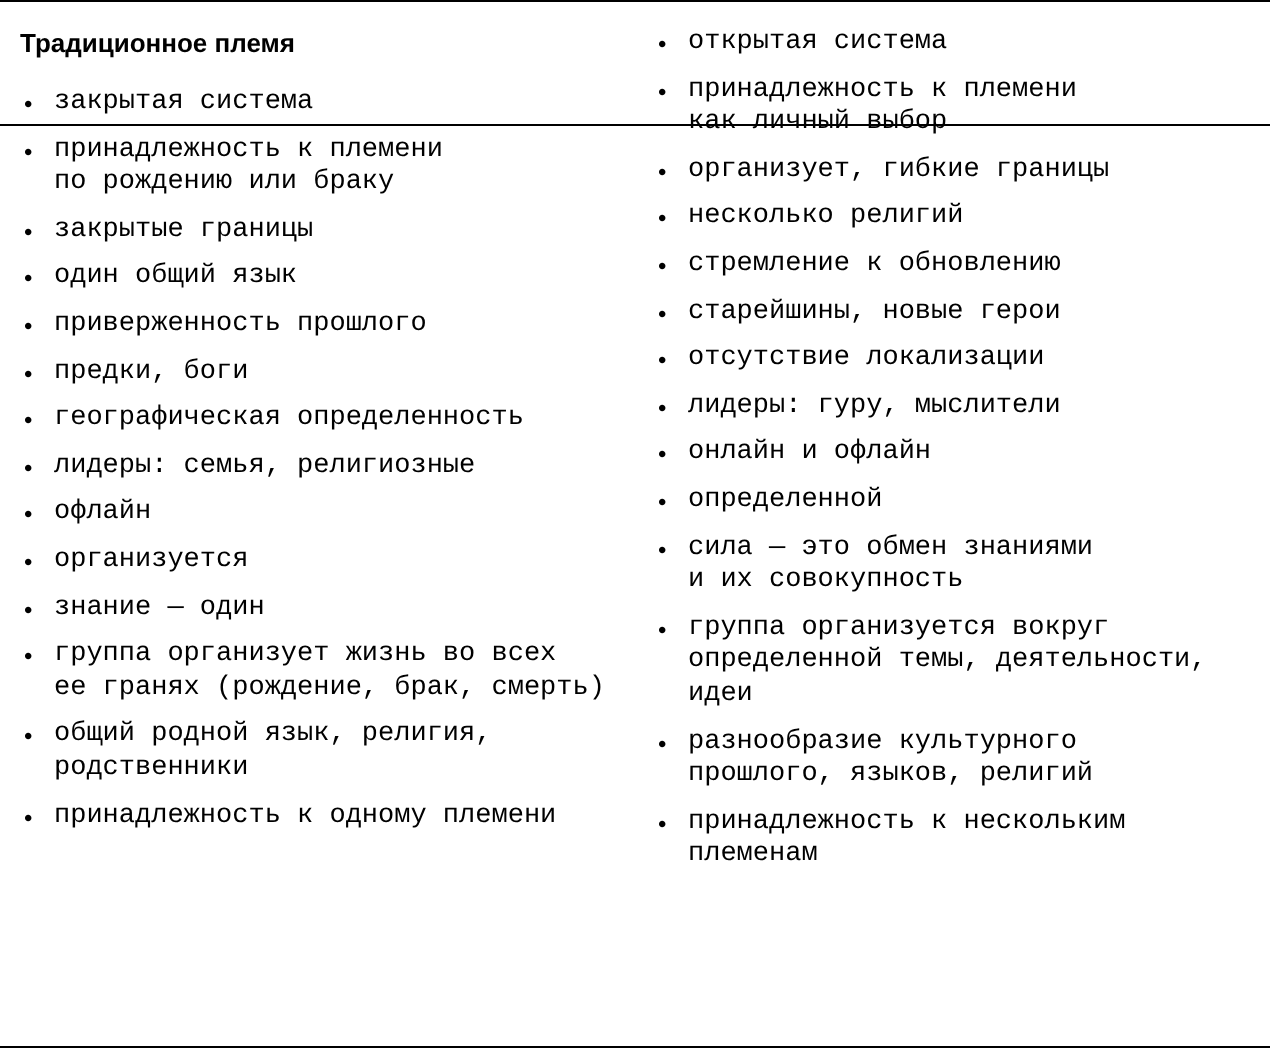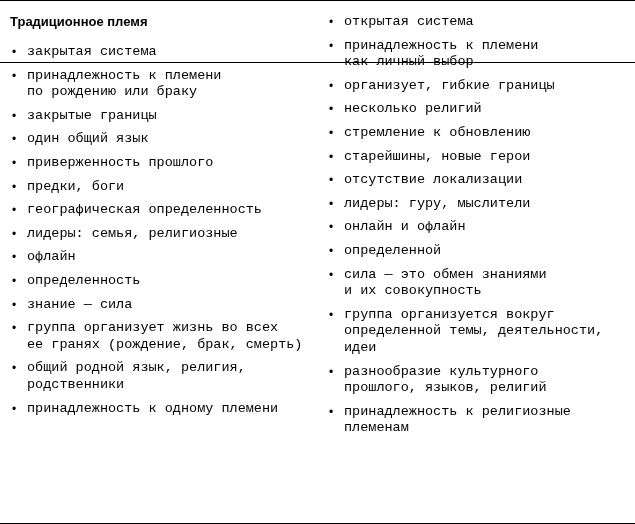--- a/index.html
+++ b/index.html
@@ -129,25 +129,25 @@
         <li>
             <span class="bullet">•</span>
             <span class="txt">лидеры: семья, религиозные</span>
           </li>
         <li>
             <span class="bullet">•</span>
             <span class="txt">офлайн</span>
           </li>
         <li>
             <span class="bullet">•</span>
-            <span class="txt">определенность</span>
-          </li>
-        <li>
-            <span class="bullet">•</span>
-            <span class="txt">знание — сила</span>
+            <span class="txt">организуется</span>
+          </li>
+        <li>
+            <span class="bullet">•</span>
+            <span class="txt">знание — один</span>
           </li>
         <li>
             <span class="bullet">•</span>
             <span class="txt">группа организует жизнь во всех
 ее гранях (рождение, брак, смерть)</span>
           </li>
         <li>
             <span class="bullet">•</span>
             <span class="txt">общий родной язык, религия,
 родственники</span>
@@ -213,21 +213,21 @@
 определенной темы, деятельности,
 идеи</span>
           </li>
         <li>
             <span class="bullet">•</span>
             <span class="txt">разнообразие культурного
 прошлого, языков, религий</span>
           </li>
         <li>
             <span class="bullet">•</span>
-            <span class="txt">принадлежность к религиозные
+            <span class="txt">принадлежность к нескольким
 племенам</span>
           </li>
       </ul>
     </div>
 
   </div>
 
   <div class="rule rule-bottom"></div>
 </div>
 

